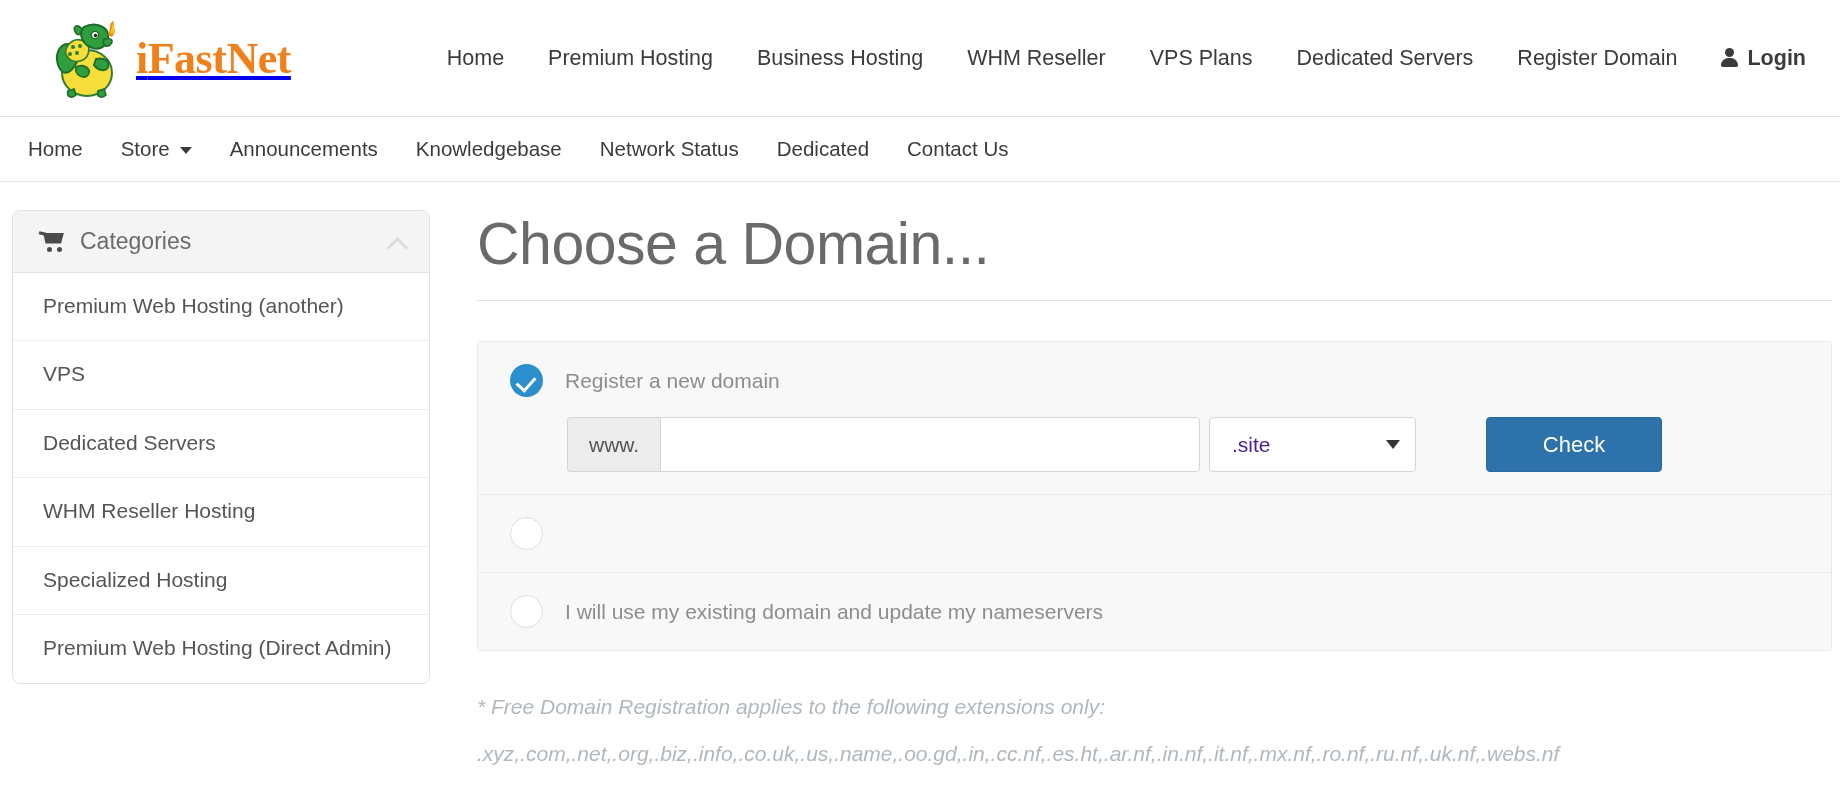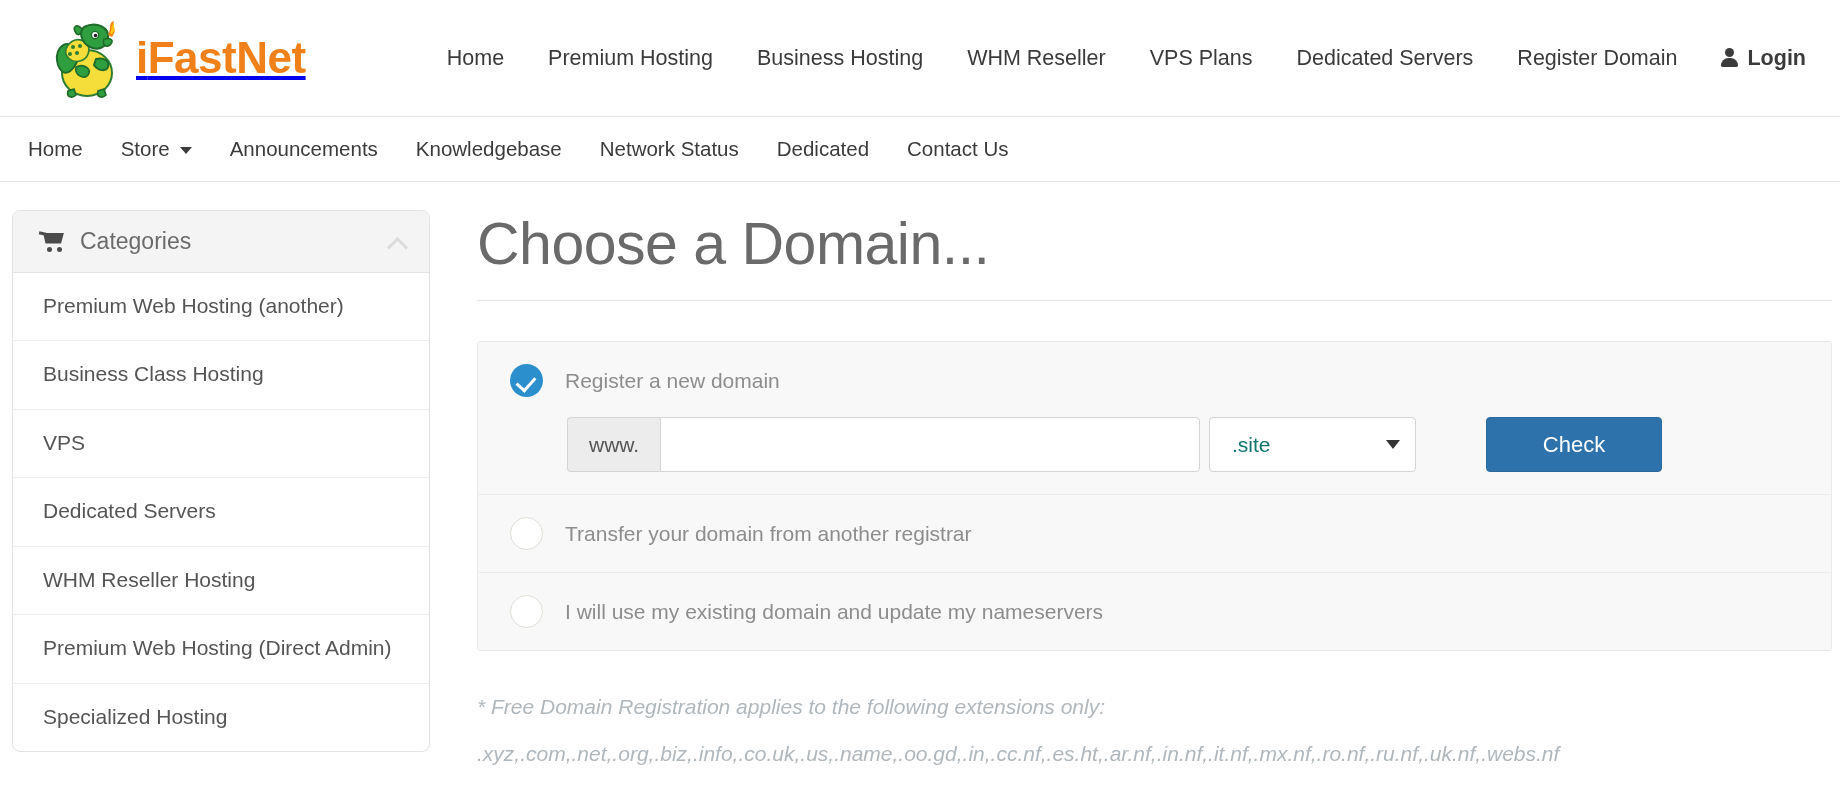--- a/index.html
+++ b/index.html
@@ -24,20 +24,21 @@
     align-items: center;
     padding: 0 34px 0 28px;
     background: #ffffff;
     border-bottom: 1px solid #e4e4e4;
   }
   .brand {
     display: flex;
     align-items: center;
     flex: 0 0 auto;
     margin-left: 18px;
+    font-family: Liberation Serif, serif;
   }
   .brand-logo {
     width: 86px;
     height: 86px;
     position: relative;
     flex: 0 0 auto;
   }
   .brand-text {
     font-size: 44px;
     font-weight: bold;
@@ -309,21 +310,21 @@
     width: 207px;
     flex: 0 0 207px;
     height: 55px;
     border: 1px solid #d4d4d4;
     border-radius: 4px;
     background: #ffffff;
     display: flex;
     align-items: center;
     padding: 0 15px 0 22px;
     font-size: 21px;
-    color: #0f766e;
+    color: #4c1d95;
     position: relative;
     cursor: pointer;
   }
   .tld-select .tld-value { flex: 1 1 auto; }
   .select-caret {
     width: 0; height: 0;
     border-left: 7px solid transparent;
     border-right: 7px solid transparent;
     border-top: 9px solid #333333;
     flex: 0 0 auto;
@@ -432,26 +433,25 @@
         <span class="cart-handle"></span>
         <span class="cart-body"></span>
         <span class="wheel1"></span>
         <span class="wheel2"></span>
       </span>
       <span class="sidebar-title">Categories</span>
       <span class="chevron-up"></span>
     </div>
     <ul class="sidebar-list">
       <li>Premium Web Hosting (another)</li>
-      <li>Business Class Hosting</li>
       <li>VPS</li>
       <li>Dedicated Servers</li>
       <li>WHM Reseller Hosting</li>
+      <li>Specialized Hosting</li>
       <li>Premium Web Hosting (Direct Admin)</li>
-      <li>Specialized Hosting</li>
     </ul>
   </aside>
 
   <main class="content">
     <h1 class="page-title">Choose a Domain...</h1>
 
     <div class="domain-options">
 
       <div class="option-block">
         <div class="option-row">
@@ -467,21 +467,20 @@
             <span class="tld-value">.site</span>
             <span class="select-caret"></span>
           </div>
           <button class="check-button">Check</button>
         </div>
       </div>
 
       <div class="option-block">
         <div class="option-row">
           <span class="radio-off"></span>
-          <span class="option-label">Transfer your domain from another registrar</span>
         </div>
       </div>
 
       <div class="option-block">
         <div class="option-row">
           <span class="radio-off"></span>
           <span class="option-label">I will use my existing domain and update my nameservers</span>
         </div>
       </div>
 

